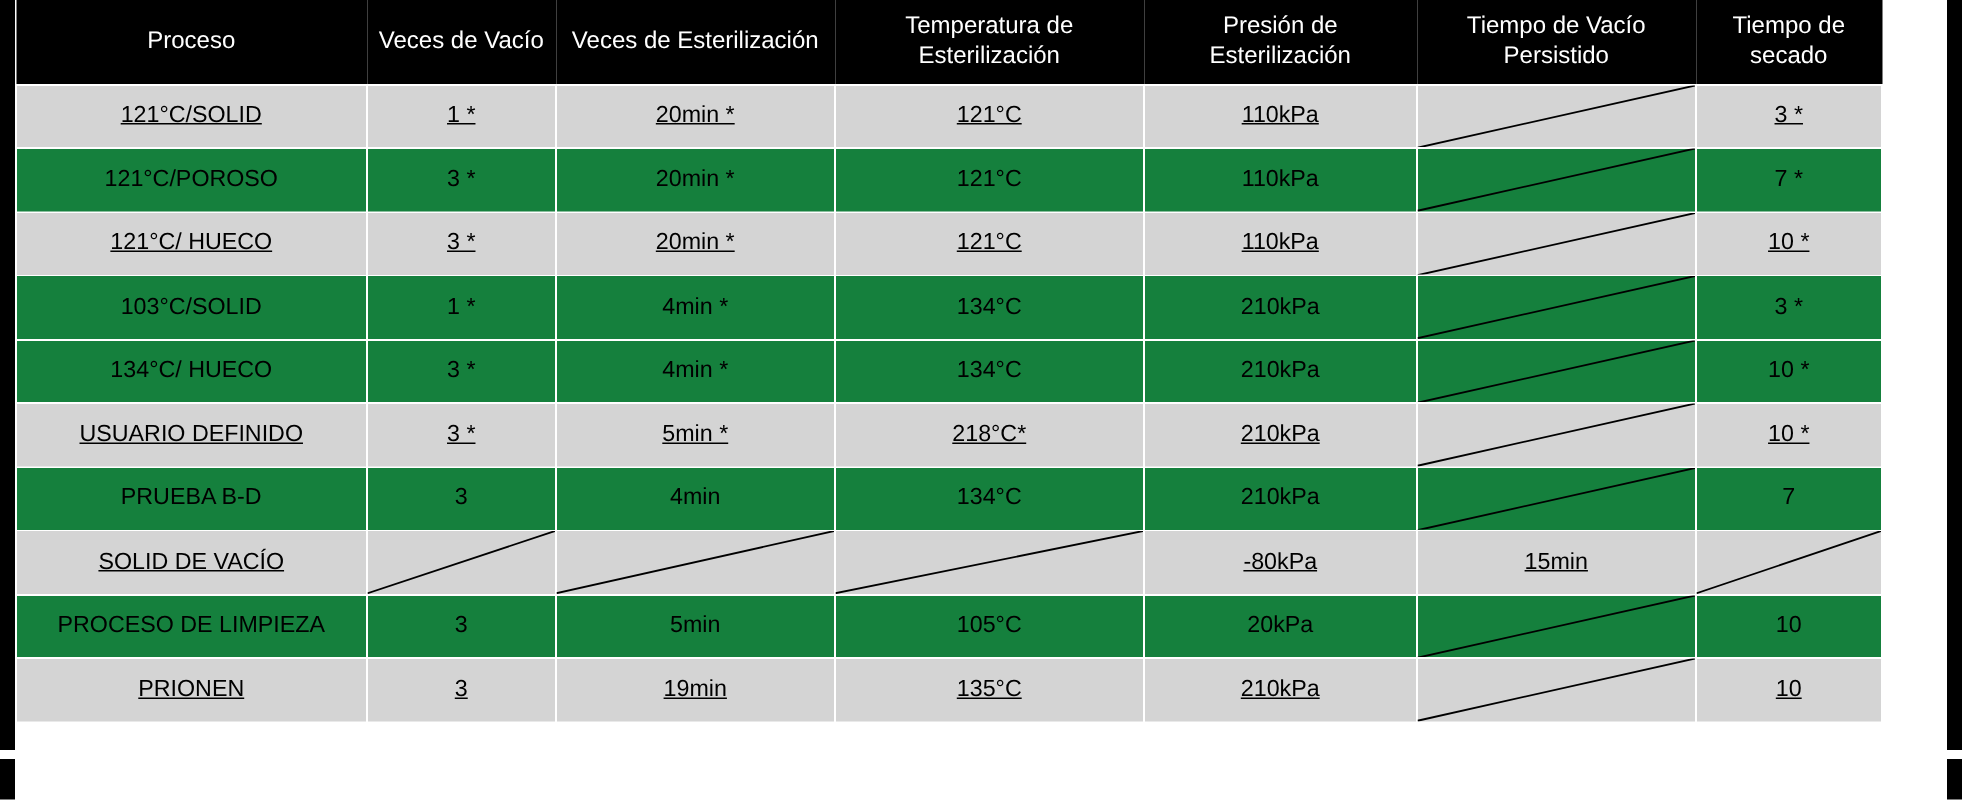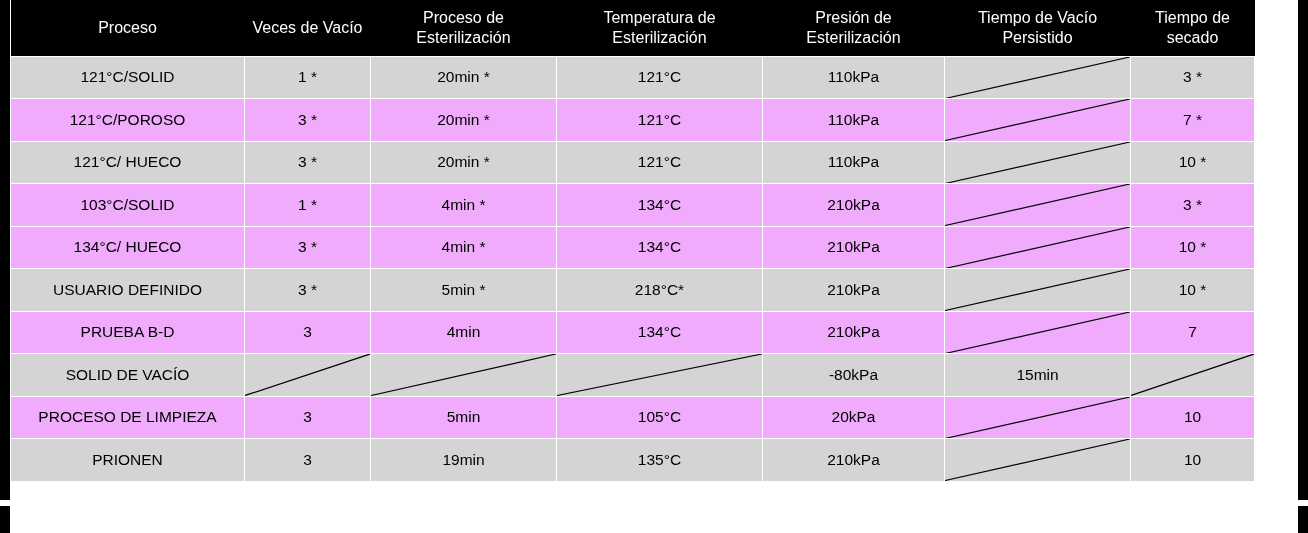--- a/index.html
+++ b/index.html
@@ -53,22 +53,22 @@
     font-size: 15.5px;
     color: #000000;
     text-align: center;
     vertical-align: middle;
     height: 42.5px;
     padding: 2px 4px;
     box-sizing: border-box;
     border: 1px solid #ffffff;
     position: relative;
   }
-  tbody tr.odd td { background: #d4d4d4; }
-  tbody tr.even td { background: #f0abfc; }
+  tbody tr.odd td { background: #d4d4d4; text-decoration: underline; }
+  tbody tr.even td { background: #15803d; }
 
   td.slash { background-image: none; }
   td.slash .diag {
     position: absolute;
     left: 0; top: 0; right: 0; bottom: 0;
     pointer-events: none;
   }
   td.slash .diag svg { width: 100%; height: 100%; display: block; }
 
   
@@ -105,21 +105,21 @@
         <col class="c2">
         <col class="c3">
         <col class="c4">
         <col class="c5">
         <col class="c6">
     </colgroup>
     <thead>
       <tr>
         <th>Proceso</th>
         <th>Veces de Vacío</th>
-        <th>Proceso de Esterilización</th>
+        <th>Veces de Esterilización</th>
         <th>Temperatura de Esterilización</th>
         <th>Presión de Esterilización</th>
         <th>Tiempo de Vacío Persistido</th>
         <th>Tiempo de secado</th>
       </tr>
     </thead>
     <tbody id="table-body">
         <tr class="odd">
           <td>121°C/SOLID</td>
           <td>1 *</td>

